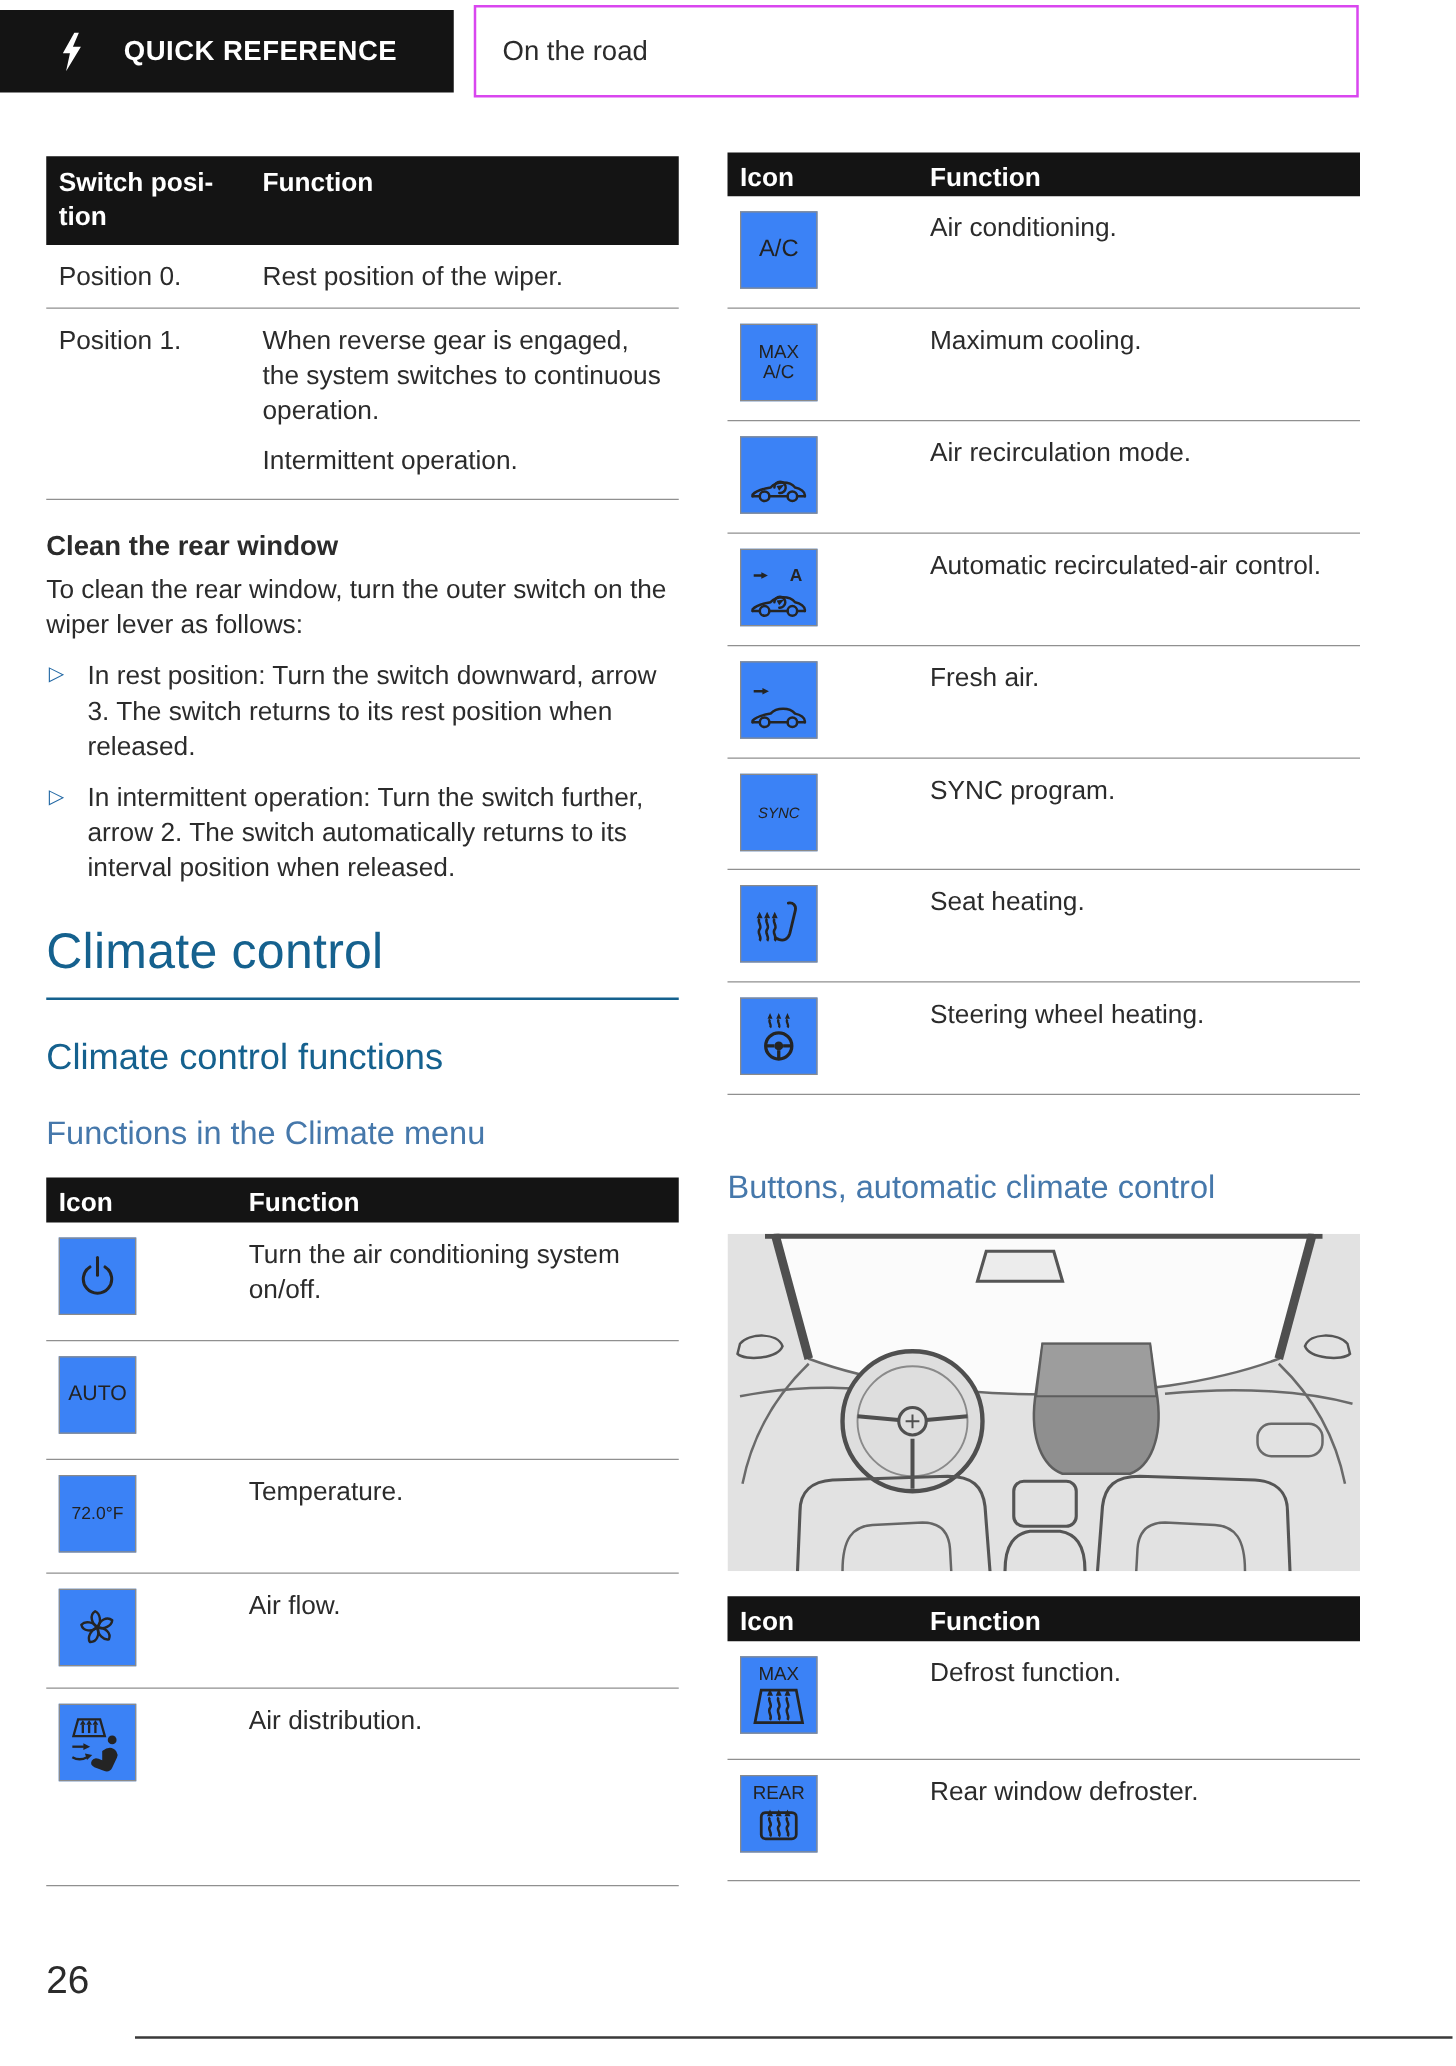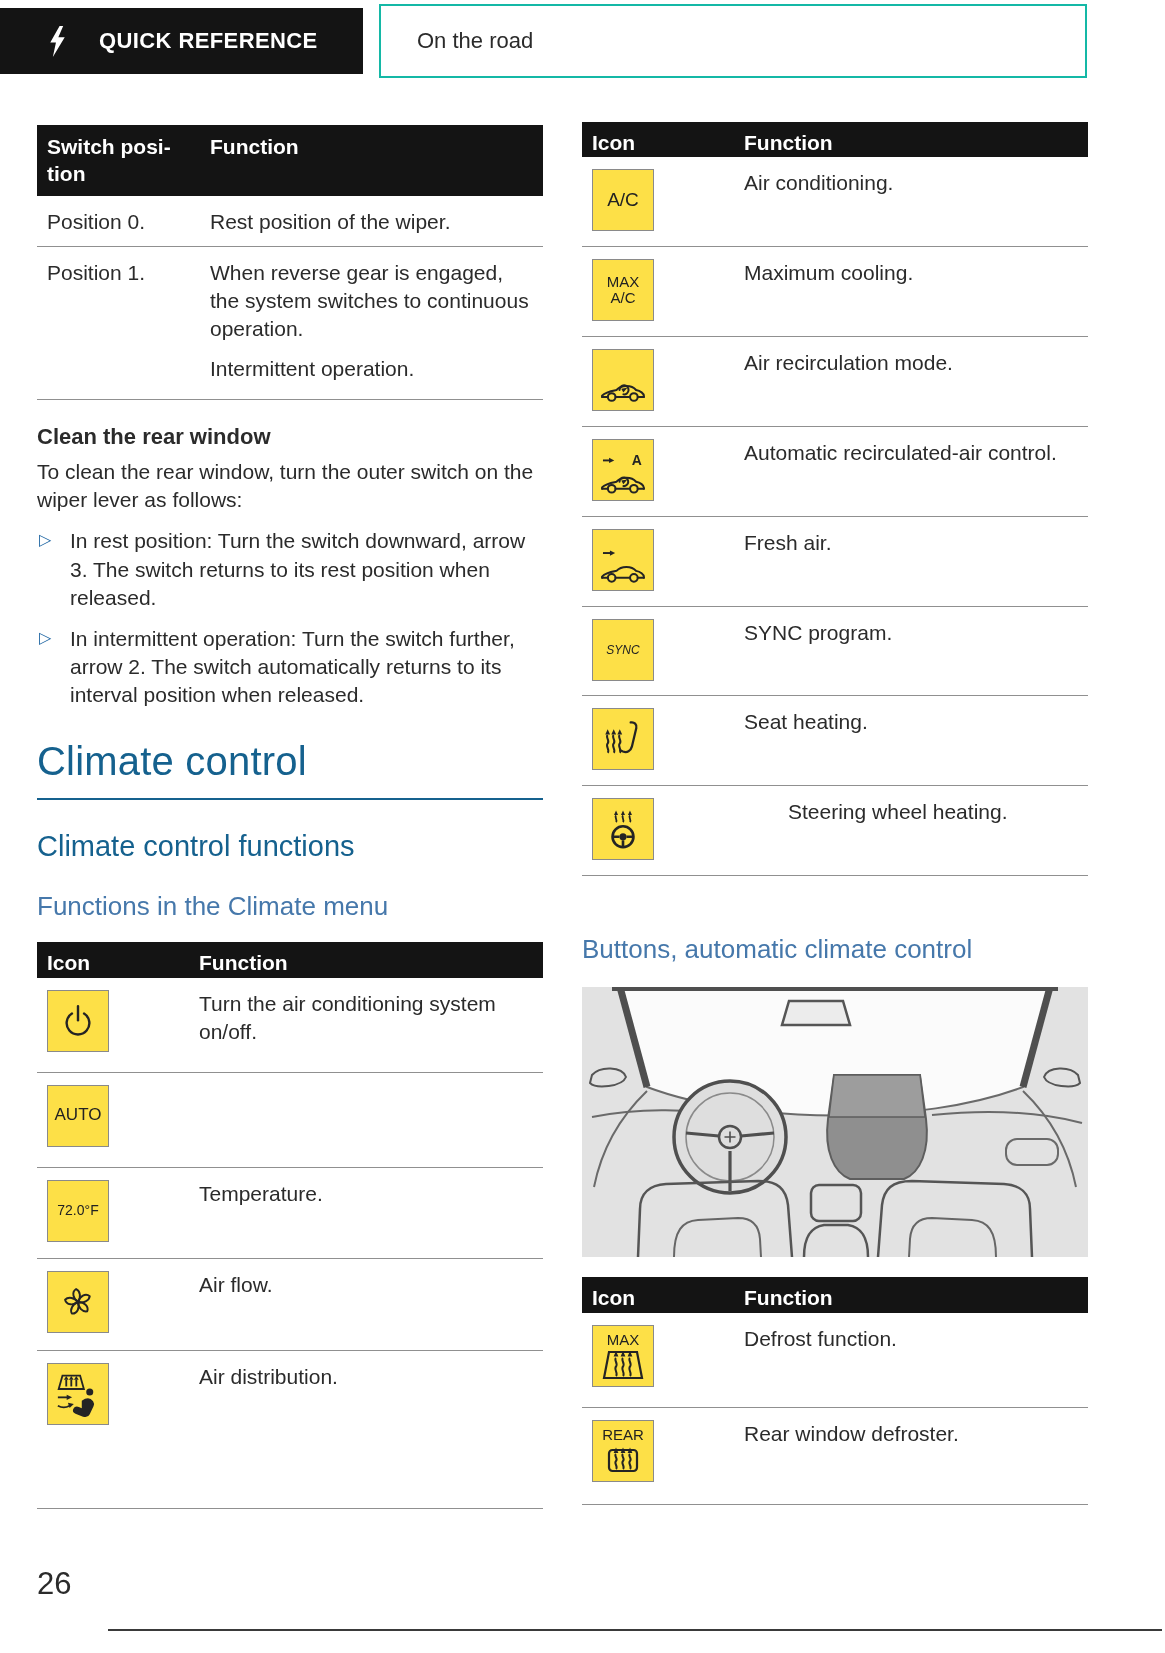--- a/index.html
+++ b/index.html
@@ -3,38 +3,38 @@
 <meta charset="utf-8">
 <style>
   html,body{margin:0;padding:0;background:#fff;}
   .page{position:relative;width:1165px;height:1653px;background:#fff;overflow:hidden;
         font-family:"Liberation Sans","DejaVu Sans",sans-serif;color:#2b2b2b;}
   
   .qr-badge{position:absolute;left:0;top:8px;width:363px;height:66px;background:#141414;color:#fff;
             display:flex;align-items:center;gap:32px;padding-left:48px;box-sizing:border-box;
             font-size:22px;font-weight:bold;letter-spacing:.4px;}
   .section-box{position:absolute;left:379px;top:4px;width:708px;height:74px;box-sizing:border-box;
-               border:2px solid #14b8a6;display:flex;align-items:center;padding-left:36px;font-size:22px;background:#fff;}
+               border:2px solid #d946ef;display:flex;align-items:center;padding-left:21px;font-size:22px;background:#fff;}
   
   .col{position:absolute;width:506px;}
   .col-l{left:37px;top:125px;}
   .col-r{left:582px;top:122px;}
   
   .thead{display:grid;background:#141414;color:#fff;font-weight:bold;font-size:21px;line-height:1.3;
          padding:8px 6px 8px 10px;box-sizing:border-box;}
   .t1 .thead{grid-template-columns:163px 1fr;}
   .ti .thead{grid-template-columns:152px 1fr;padding:7px 6px 1px 10px;}
   .trow{display:grid;border-bottom:1px solid #909090;box-sizing:border-box;
         padding:12px 6px 10px 10px;font-size:21px;line-height:1.34;}
   .t1 .trow{grid-template-columns:163px 1fr;}
   .ti .trow{grid-template-columns:152px 1fr;align-items:start;}
   .func{margin:0;}
   .func + .func{margin-top:12px;}
   .ibox{width:62px;height:62px;border:1px solid #8a8a8a;display:flex;flex-direction:column;
-        align-items:center;justify-content:center;background:#fde047;box-sizing:border-box;}
+        align-items:center;justify-content:center;background:#3b82f6;box-sizing:border-box;}
   .lab{font-size:16px;color:#222;text-align:center;line-height:1.08;}
   .lab-ac{font-size:19px;}
   .lab-maxac{font-size:15px;width:42px;}
   .lab-temp{font-size:14px;}
   .lab-sync{font-size:12px;font-style:italic;}
   .lab-auto{font-size:17px;}
   .lab-top{font-size:15px;margin-bottom:1px;}
   
   .h4{font-size:22px;font-weight:bold;margin:24px 0 0;}
   .intro{margin:8px 0 0;font-size:21px;line-height:1.34;}
@@ -296,21 +296,21 @@
               <path d="M19.5 48 C22.7 44.5 16.3 40 19.5 36.5 C22.7 33 16.3 28.5 19.5 26"></path>
               <path d="M27 48 C30.2 44.5 23.8 40 27 36.5 C30.2 33 23.8 28.5 27 26"></path>
             </g>
             <path d="M12 19 L9 25.5 H15 Z M19.5 19 L16.5 25.5 H22.5 Z M27 19 L24 25.5 H30 Z" fill="#242424"></path>
           </svg>
         </div>
           </div>
         <div>Seat heating.</div>
       </div>
 
-      <div class="trow" style="min-height:90px;gap:44px;">
+      <div class="trow" style="min-height:90px;">
         <div>
             <div class="ibox">
           <svg width="48" height="52" viewBox="0 0 62 62">
             <g fill="none" stroke="#242424" stroke-width="2.4">
               <path d="M22 22 C24.5 19.5 19.5 16 22 13.5"></path>
               <path d="M31 22 C33.5 19.5 28.5 16 31 13.5"></path>
               <path d="M40 22 C42.5 19.5 37.5 16 40 13.5"></path>
             </g>
             <path d="M22 7 L19.4 13 H24.6 Z M31 7 L28.4 13 H33.6 Z M40 7 L37.4 13 H42.6 Z" fill="#242424"></path>
             <circle cx="31" cy="41" r="13.5" fill="none" stroke="#242424" stroke-width="3.4"></circle>

